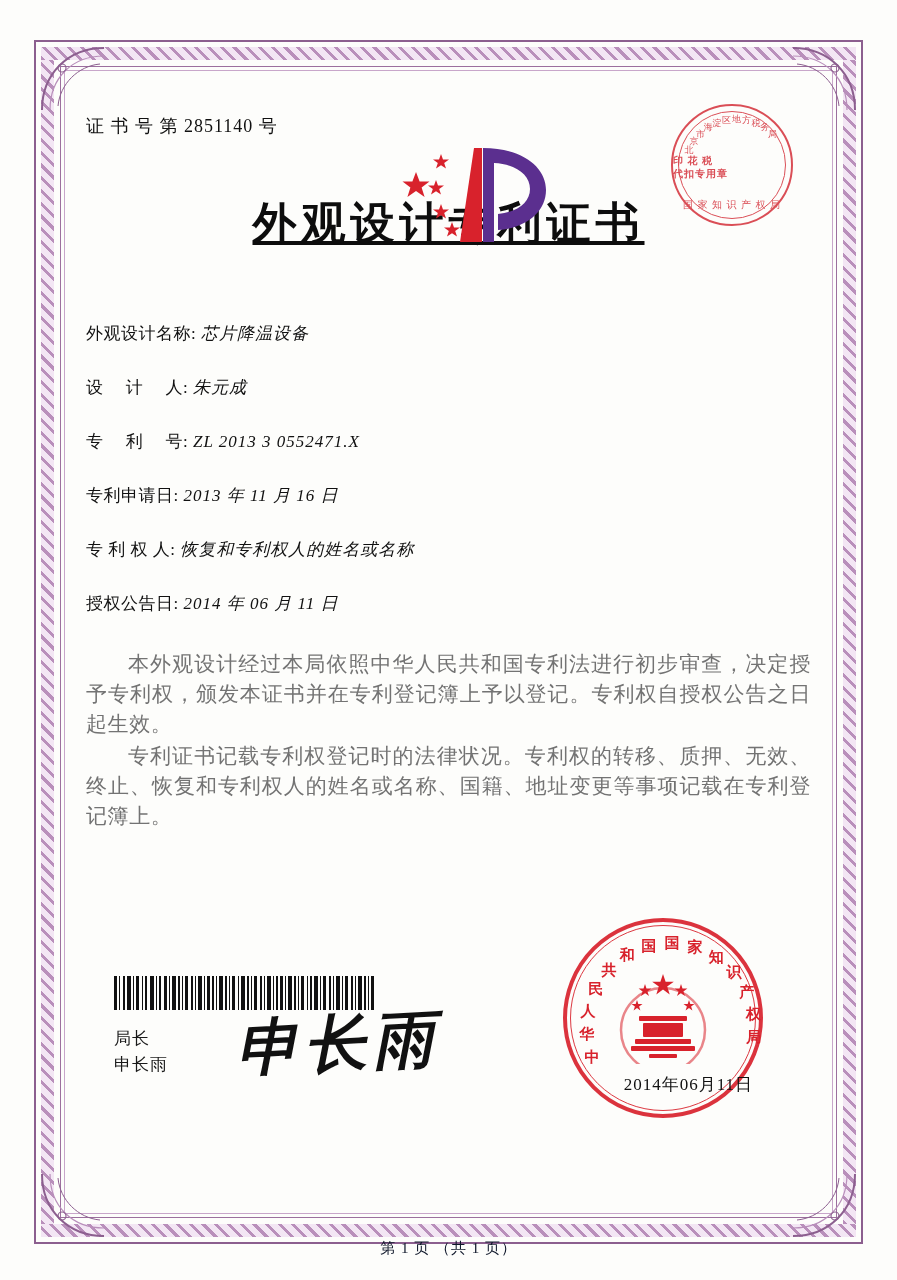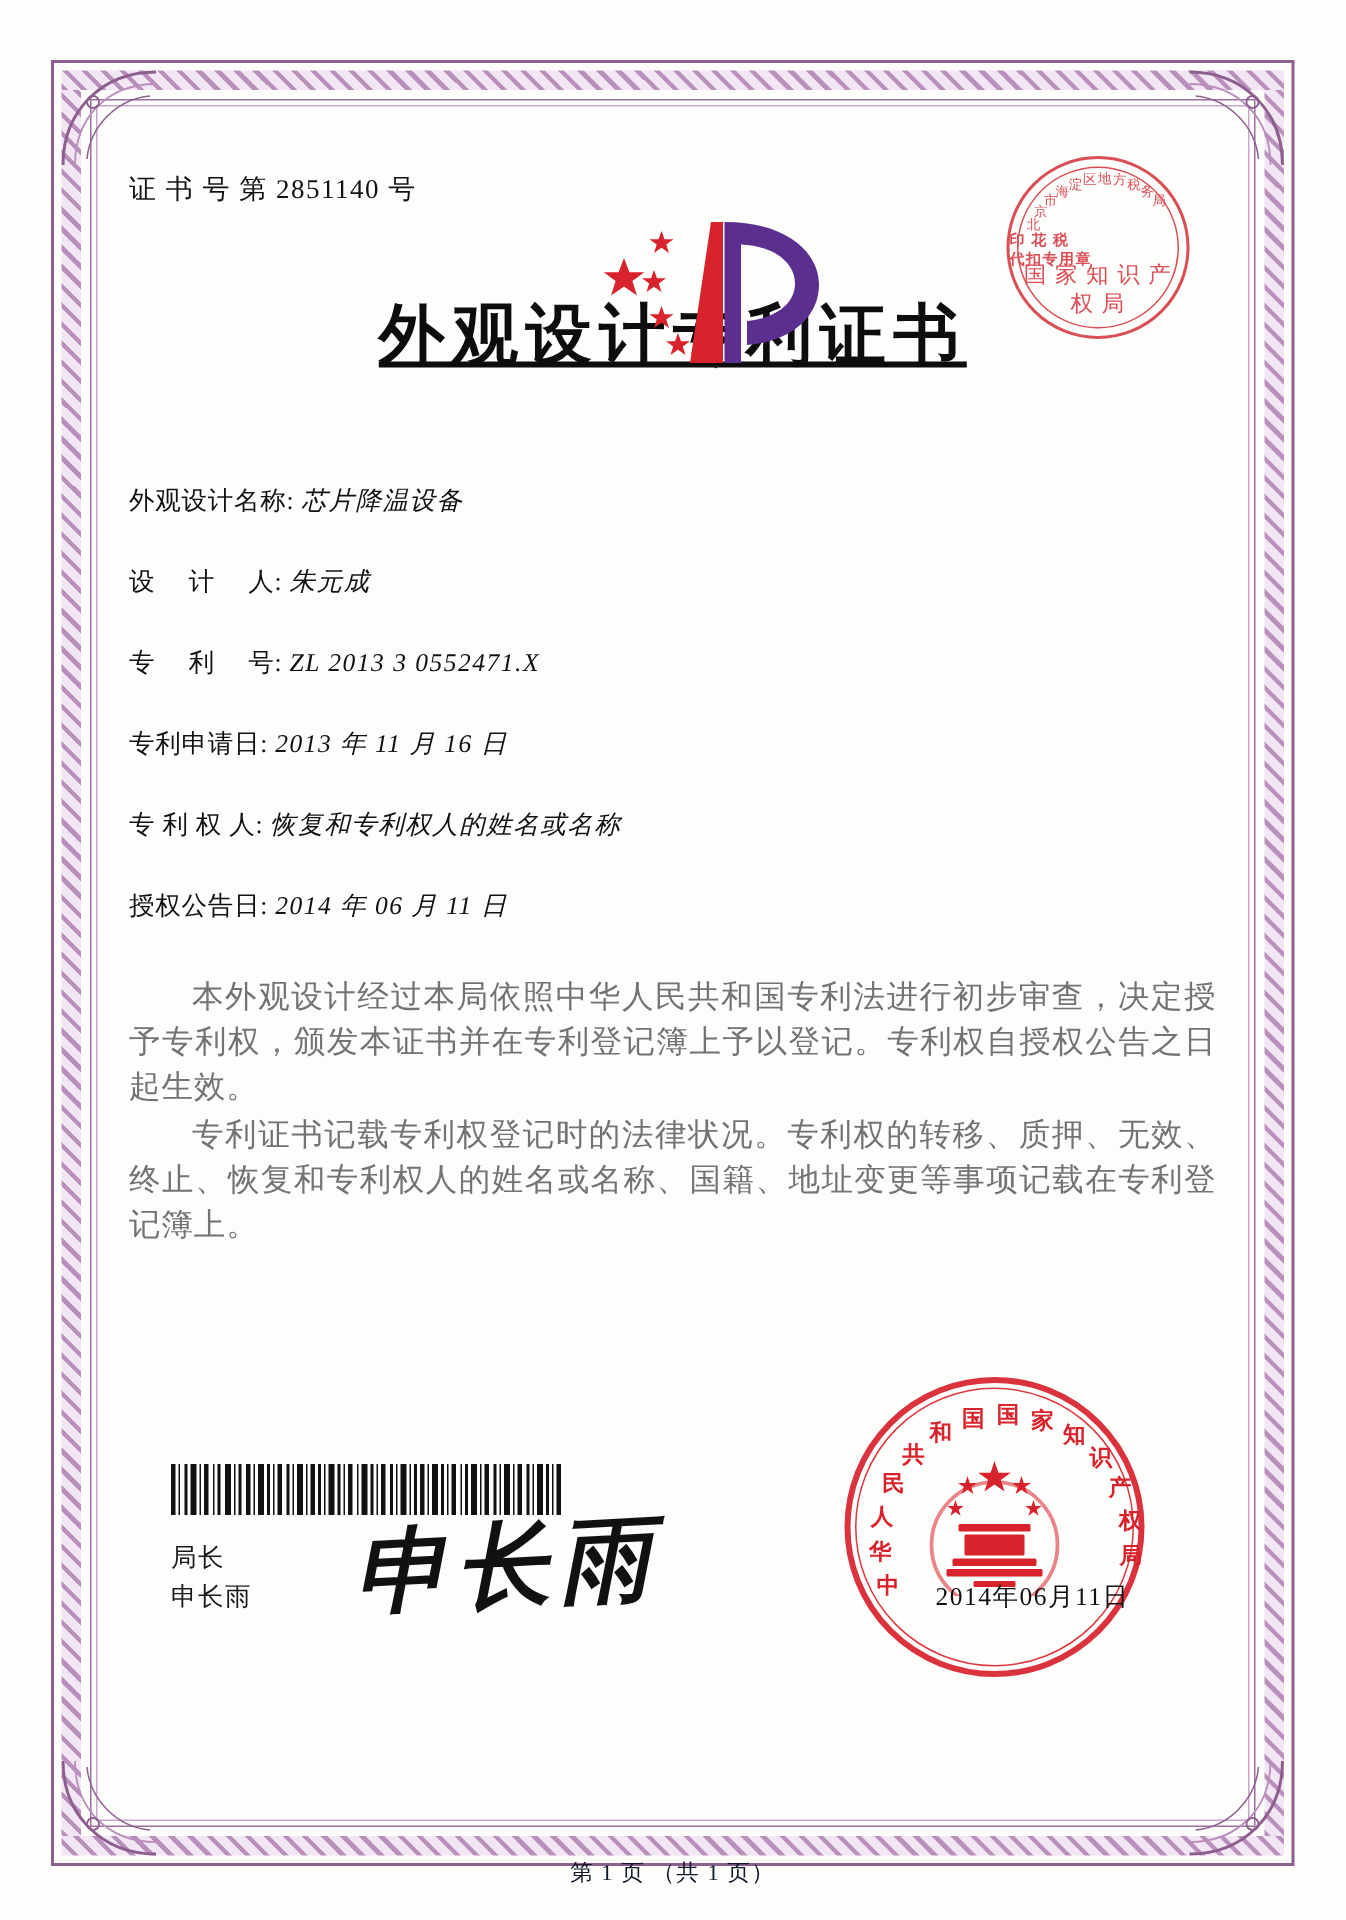--- a/index.html
+++ b/index.html
@@ -146,21 +146,21 @@
     font-size: 10px;
     line-height: 13px;
     letter-spacing: 1px;
     font-weight: bold;
   }
   .stamp-top .bottom-txt {
     position: absolute;
     width: 100%;
     bottom: 12px;
     text-align: center;
-    font-size: 15px;
+    font-size: 10px;
     letter-spacing: 1px;
   }
 
   .title {
     text-align: center;
     font-size: 44px;
     font-weight: bold;
     letter-spacing: 5px;
     margin-top: 56px;
     font-family: "Liberation Serif", "DejaVu Serif", serif;
@@ -264,21 +264,21 @@
     top: 50%;
     width: 96px;
     height: 96px;
     margin-left: -48px;
     margin-top: -50px;
   }
 
   .stamp-date {
     position: absolute;
     right: 58px;
-    bottom: 120px;
+    bottom: 100px;
     font-size: 17px;
     letter-spacing: 1px;
     color: #111;
   }
 
   .page-num {
     position: absolute;
     width: 100%;
     bottom: 22px;
     text-align: center;

